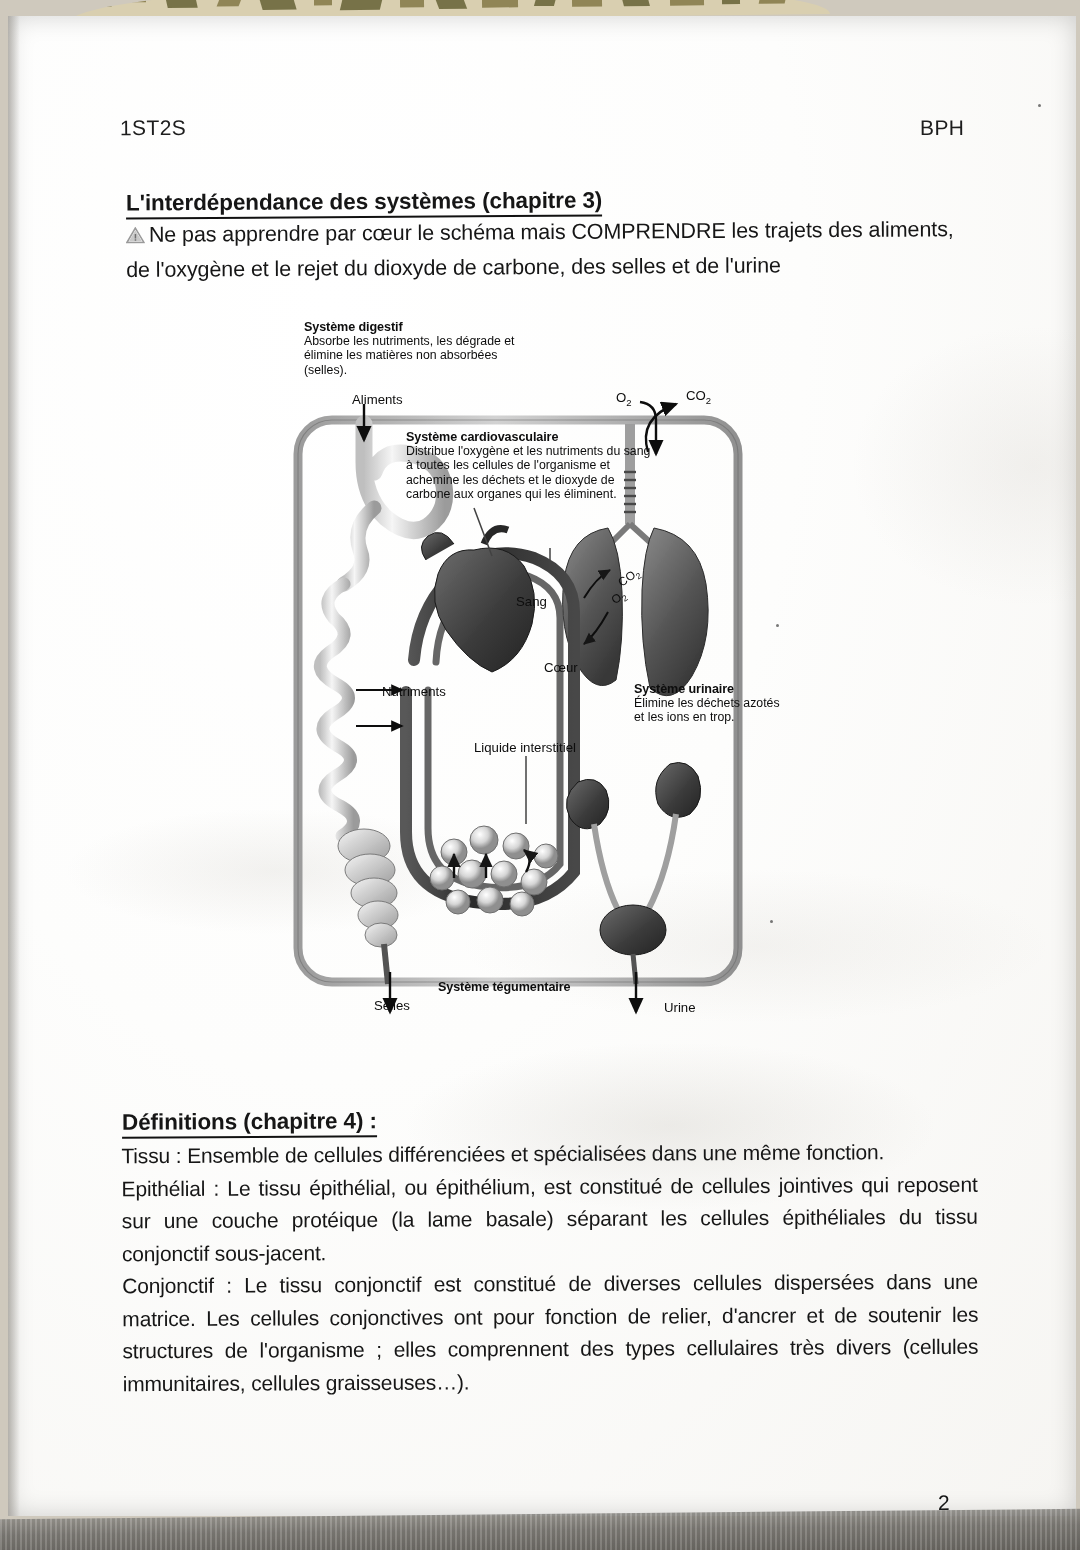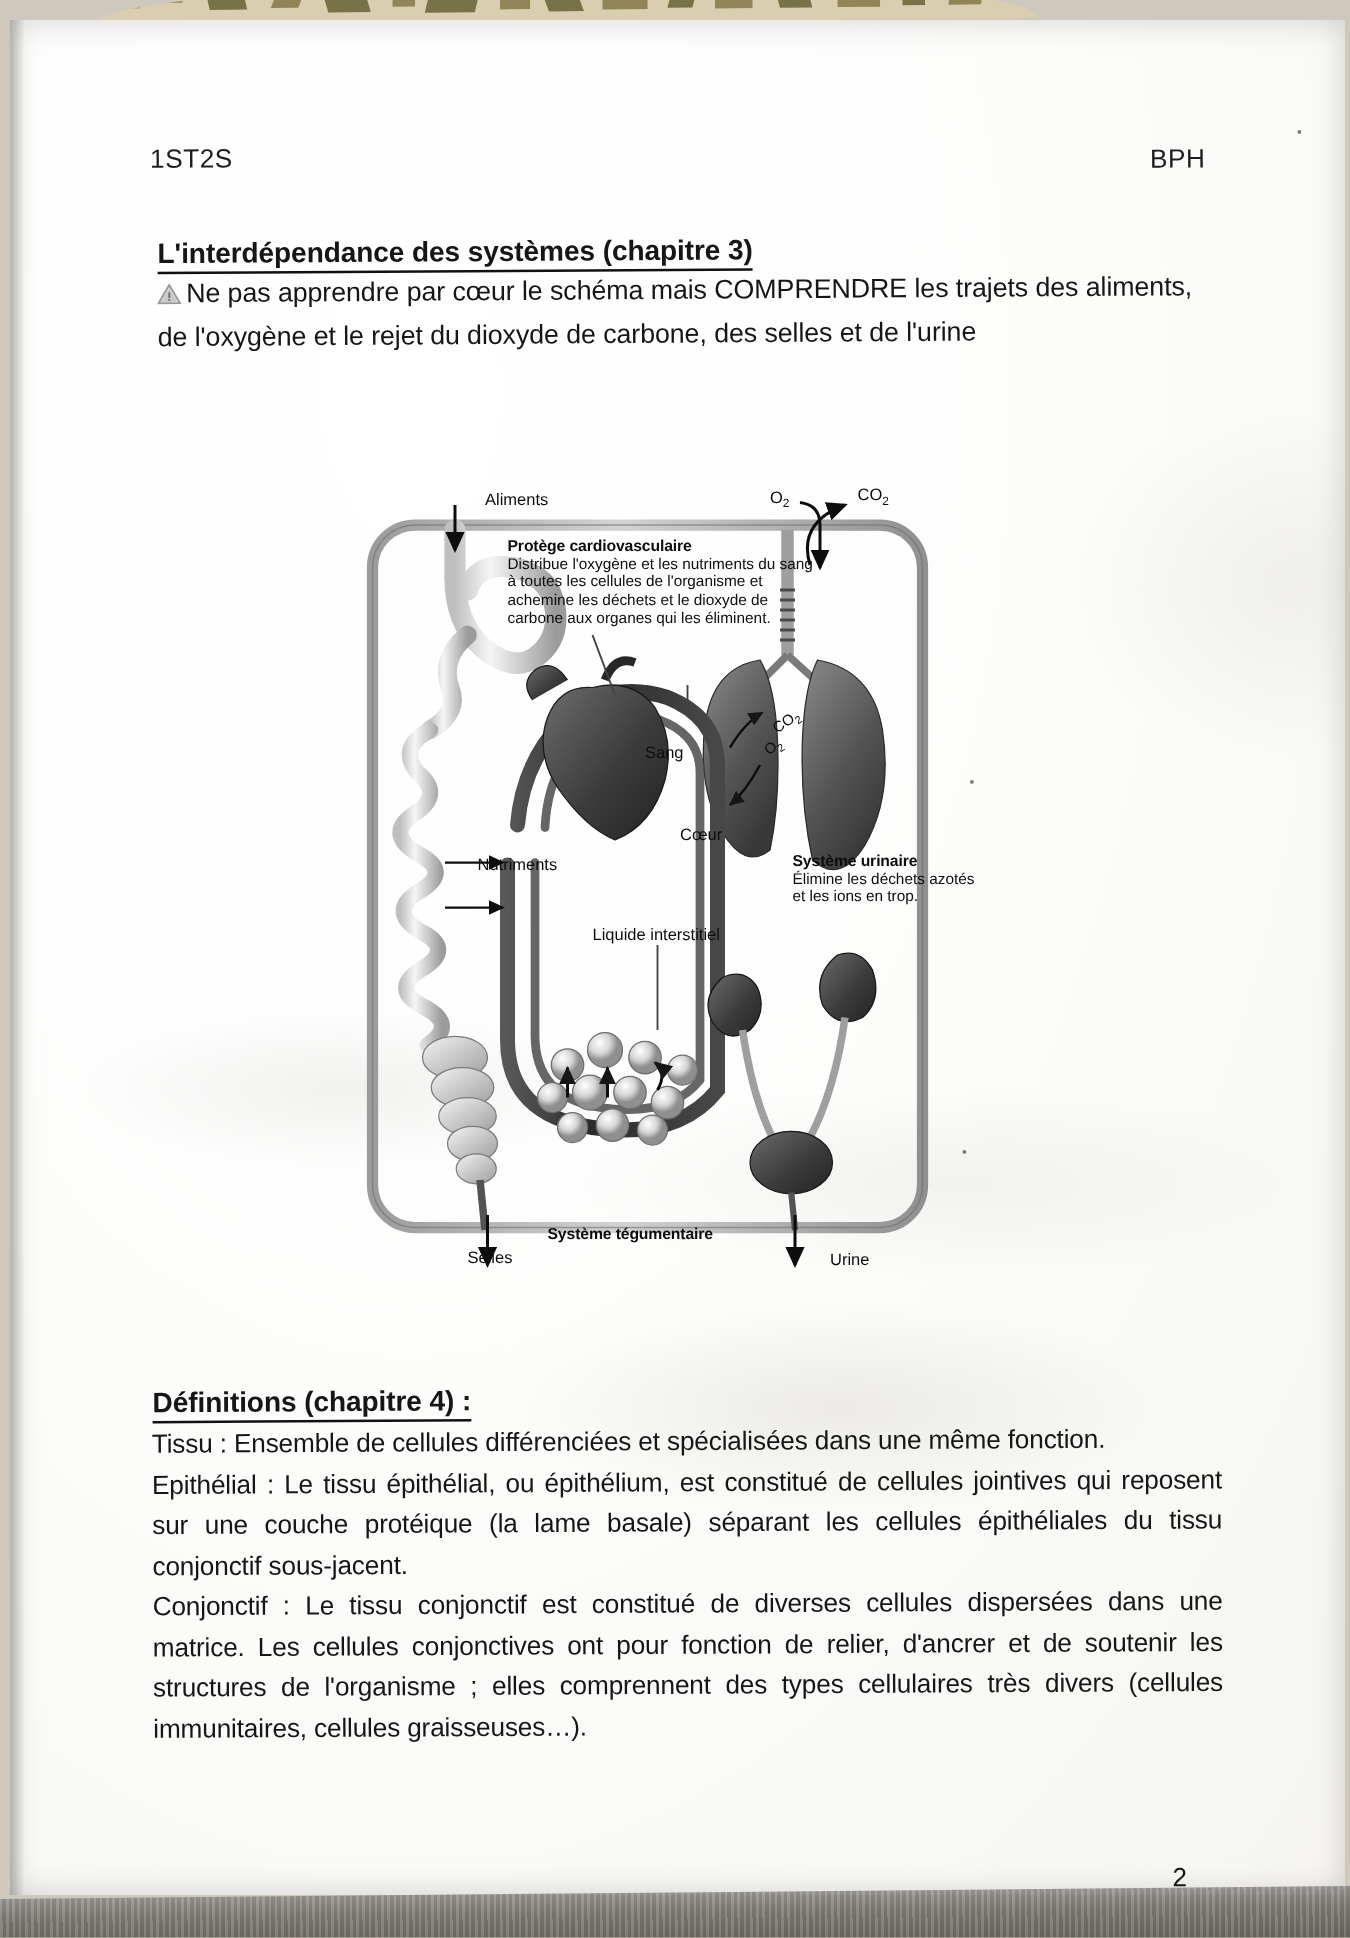--- a/index.html
+++ b/index.html
@@ -101,21 +101,21 @@
   .fig-lbl{position:absolute;font-size:13.2px;color:#111;}
 
   
   #cap-dig   {left:26px; top:8px;  width:215px;}
   #cap-resp  {left:326px;top:8px;  width:190px;}
   #cap-cardio{left:128px;top:118px;width:250px;}
   #cap-urin  {left:356px;top:370px;width:150px;}
   #cap-nutr  {left:160px;top:560px;width:200px;}
   #cap-tegu  {left:160px;top:668px;width:215px;}
 
-  #lbl-aliments{left:74px; top:80px;margin-left:36px;}
+  #lbl-aliments{left:74px; top:80px;}
   #lbl-o2      {left:338px;top:78px;}
   #lbl-co2     {left:408px;top:76px;}
   #lbl-sang    {left:238px;top:246px;margin-top:36px;}
   #lbl-co2b    {left:340px;top:258px;font-size:12px;transform:rotate(-34deg);}
   #lbl-o2b     {left:334px;top:278px;font-size:12px;transform:rotate(-34deg);}
   #lbl-coeur   {left:224px;top:348px;margin-left:42px;}
   #lbl-nutrim  {left:104px;top:372px;}
   #lbl-liq     {left:196px;top:428px;}
   #lbl-selles  {left:96px; top:686px;}
   #lbl-urine   {left:386px;top:688px;}
@@ -301,24 +301,28 @@
         <line x1="358" y1="660" x2="358" y2="700" stroke="#111" stroke-width="2.4" marker-end="url(#arw)"></line>
 
         <line x1="78" y1="378" x2="124" y2="378" stroke="#111" stroke-width="1.8" marker-end="url(#arw)"></line>
         <line x1="78" y1="414" x2="124" y2="414" stroke="#111" stroke-width="1.8" marker-end="url(#arw)"></line>
 
         <line x1="272" y1="258" x2="272" y2="236" stroke="#444" stroke-width="1.5"></line>
 
         <line x1="196" y1="196" x2="214" y2="244" stroke="#444" stroke-width="1.5"></line>
       </svg>
 
+      <div class="fig-cap" id="cap-dig">
+        <b>Système digestif</b><br>
+        <span>Absorbe les nutriments, les dégrade et élimine les matières non absorbées (selles).</span>
+      </div>
 
 
       <div class="fig-cap" id="cap-cardio">
-        <b>Protège cardiovasculaire</b><br>
+        <b>Système cardiovasculaire</b><br>
         <span>Distribue l'oxygène et les nutriments du sang à toutes les cellules de l'organisme et achemine les déchets et le dioxyde de carbone aux organes qui les éliminent.</span>
       </div>
 
       <div class="fig-cap" id="cap-urin">
         <b>Système urinaire</b><br>
         <span>Élimine les déchets azotés et les ions en trop.</span>
       </div>
 
 
       <div class="fig-cap" id="cap-tegu">

